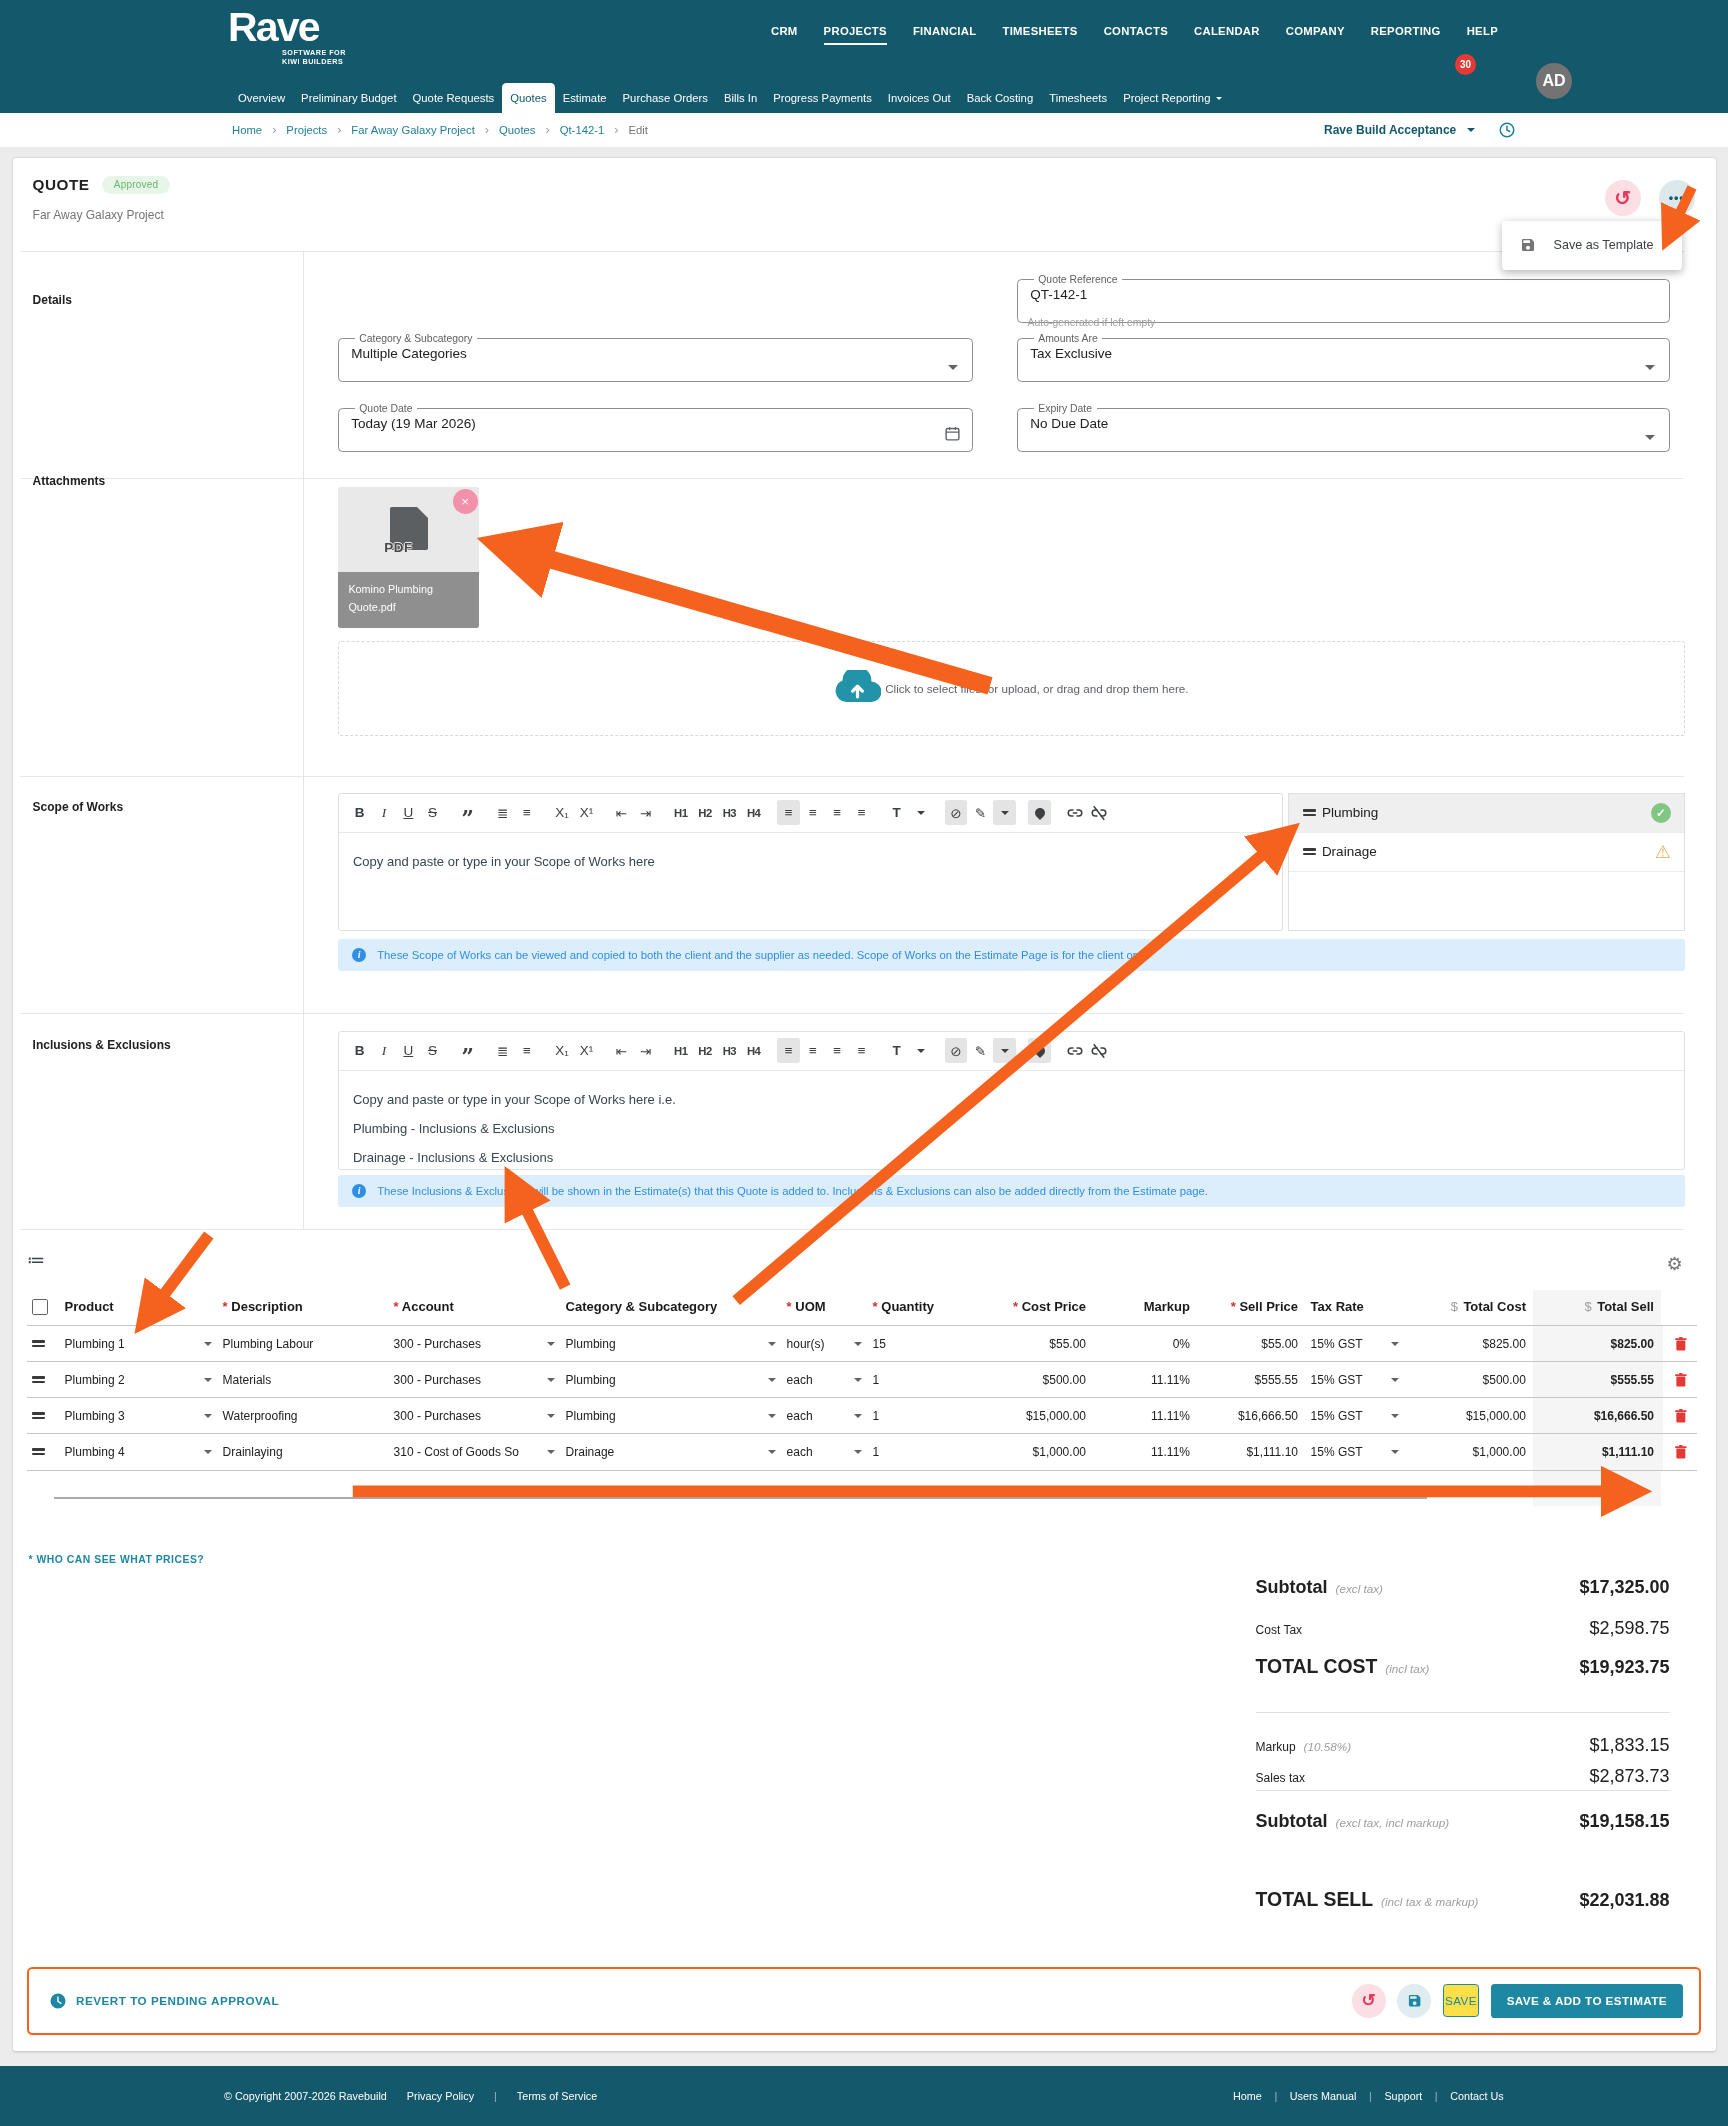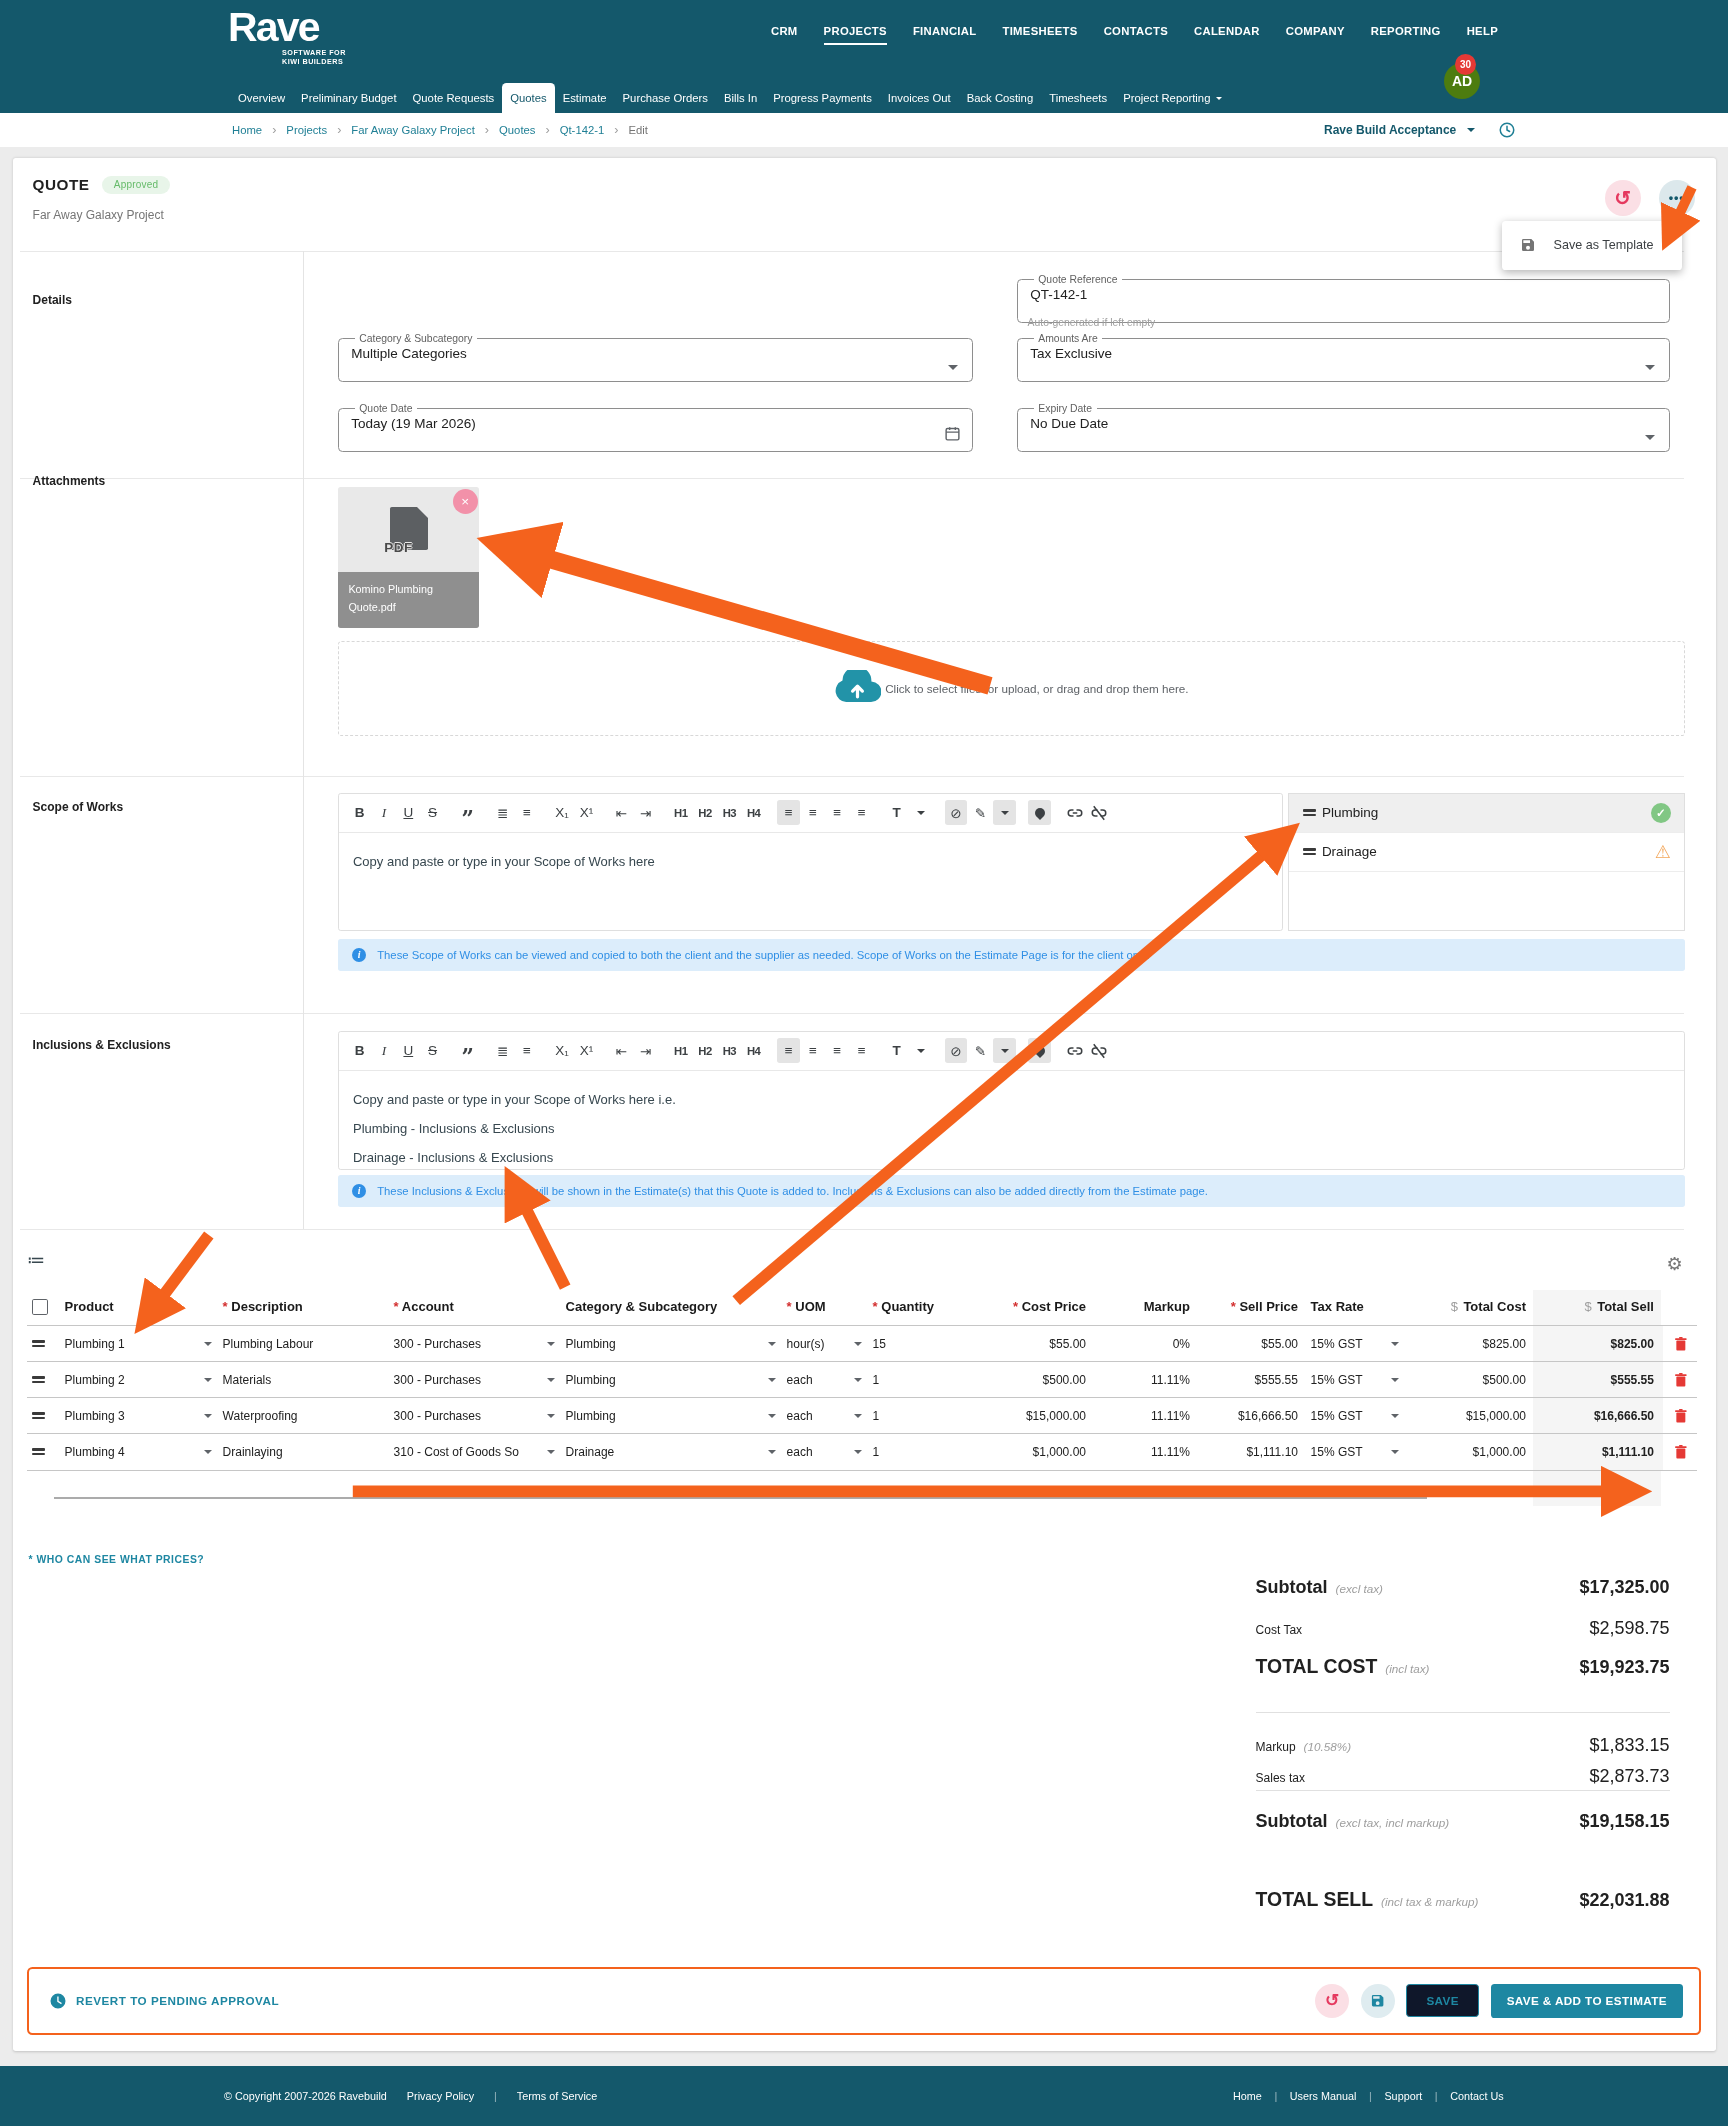--- a/index.html
+++ b/index.html
@@ -6,22 +6,22 @@
   body{width:1728px;height:2126px;position:relative;overflow:hidden;background:#ECECEC;
        font-family:"Liberation Sans",sans-serif;color:#212121}
   
   .topbar{position:absolute;top:0;left:0;width:1728px;height:83px;background:#14586B}
   .logo{position:absolute;left:228px;top:7.2px;color:#fff;cursor:pointer}
   .logo .word{font-size:41px;font-weight:bold;letter-spacing:-1.8px;line-height:41px}
   .logo .tag{font-size:7.2px;letter-spacing:0.5px;line-height:9px;margin-left:54px;font-weight:bold}
   .nav{position:absolute;right:230px;top:25px;display:flex;gap:26px}
   .nav .nav-item{color:#fff;font-size:11.3px;font-weight:bold;letter-spacing:0.3px;cursor:pointer;padding-bottom:6.3px}
   .nav .nav-item.active{border-bottom:2.7px solid #fff}
-  .avatar{position:absolute;left:1444px;top:63px;width:36px;height:36px;border-radius:50%;background:#4d7c0f;
-          color:#fff;font-size:14px;font-weight:bold;display:flex;align-items:center;justify-content:center;z-index:5;cursor:pointer}
+  .avatar{position:absolute;left:1536px;top:63px;width:36px;height:36px;border-radius:50%;background:#737373;
+          color:#fff;font-size:16px;font-weight:bold;display:flex;align-items:center;justify-content:center;z-index:5;cursor:pointer}
   .notif{position:absolute;left:1455px;top:54px;width:21px;height:21px;border-radius:50%;background:#E53935;color:#fff;
          font-size:10px;font-weight:bold;display:flex;align-items:center;justify-content:center;z-index:6}
   
   .tabbar{position:absolute;top:83px;left:0;width:1728px;height:30px;background:#14586B;display:flex;align-items:stretch;padding-left:230px;box-sizing:border-box}
   .tab{color:#fff;font-size:11.3px;display:flex;align-items:center;padding:0 8px;white-space:nowrap;cursor:pointer}
   .tab.active{background:#fff;color:#14586B;border-radius:4.5px 4.5px 0 0}
   .tab .tab-caret{margin-left:5.4px;border:3.6px solid transparent;border-top-color:#fff;margin-top:3.6px}
   
   .crumbbar{position:absolute;top:113px;left:0;width:1728px;height:34px;background:#fff}
   .crumbs{position:absolute;left:232px;top:0;height:34px;display:flex;align-items:center;gap:10px;font-size:11.3px}
@@ -132,22 +132,22 @@
   .tot-val{margin-left:auto;font-size:18px;font-weight:bold}
   .tot-val.med{font-weight:500}
   .tot-hr{position:absolute;left:1243px;width:414px;height:0.9px;background:#E0E0E0}
   
   .actionbar{position:absolute;left:14.4px;top:1809px;width:1674px;height:68px;border:2.7px solid #F4621D;border-radius:5.4px;
              background:#fff;box-sizing:border-box;display:flex;align-items:center}
   .revert{display:flex;align-items:center;gap:9px;margin-left:20px;color:#1E87A2;font-size:11.7px;font-weight:bold;letter-spacing:0.5px;cursor:pointer}
   .ab-right{margin-left:auto;display:flex;align-items:center;gap:11.7px;margin-right:16px}
   .mini-circle{width:34px;height:34px;border-radius:50%;display:flex;align-items:center;justify-content:center;cursor:pointer}
   .mc-pink{background:#FBDFE5}.mc-blue{background:#DFECF0;color:#1E87A2}
-  .btn-outline{border:1.4px solid #1E87A2;color:#1E87A2;background:#0f172a;border-radius:3.6px;font-size:11.7px;font-weight:bold;
-               padding:9px 19px;letter-spacing:0.4px;cursor:pointer}
+  .btn-outline{border:1.4px solid #1E87A2;color:#1E87A2;background:#fde047;border-radius:3.6px;font-size:11.7px;font-weight:normal;
+               padding:9px 1px;letter-spacing:0.4px;cursor:pointer}
   .btn-fill{background:#1E87A2;color:#fff;border:none;border-radius:3.6px;font-size:11.7px;font-weight:bold;
             padding:10.8px 16px;letter-spacing:0.4px;cursor:pointer}
   
   .footer{position:absolute;left:0;top:2066px;width:1728px;height:60px;background:#14586B;color:#fff;font-size:10.8px}
   .f-left{position:absolute;left:224px;top:24px;display:flex;gap:20px;align-items:center}
   .f-right{position:absolute;left:1233px;top:24px;display:flex;gap:12.6px;align-items:center}
   .f-sep{color:rgba(255,255,255,.55)}
   .f-link{cursor:pointer}
   
   .arrows{position:absolute;left:0;top:0;z-index:80;pointer-events:none}

